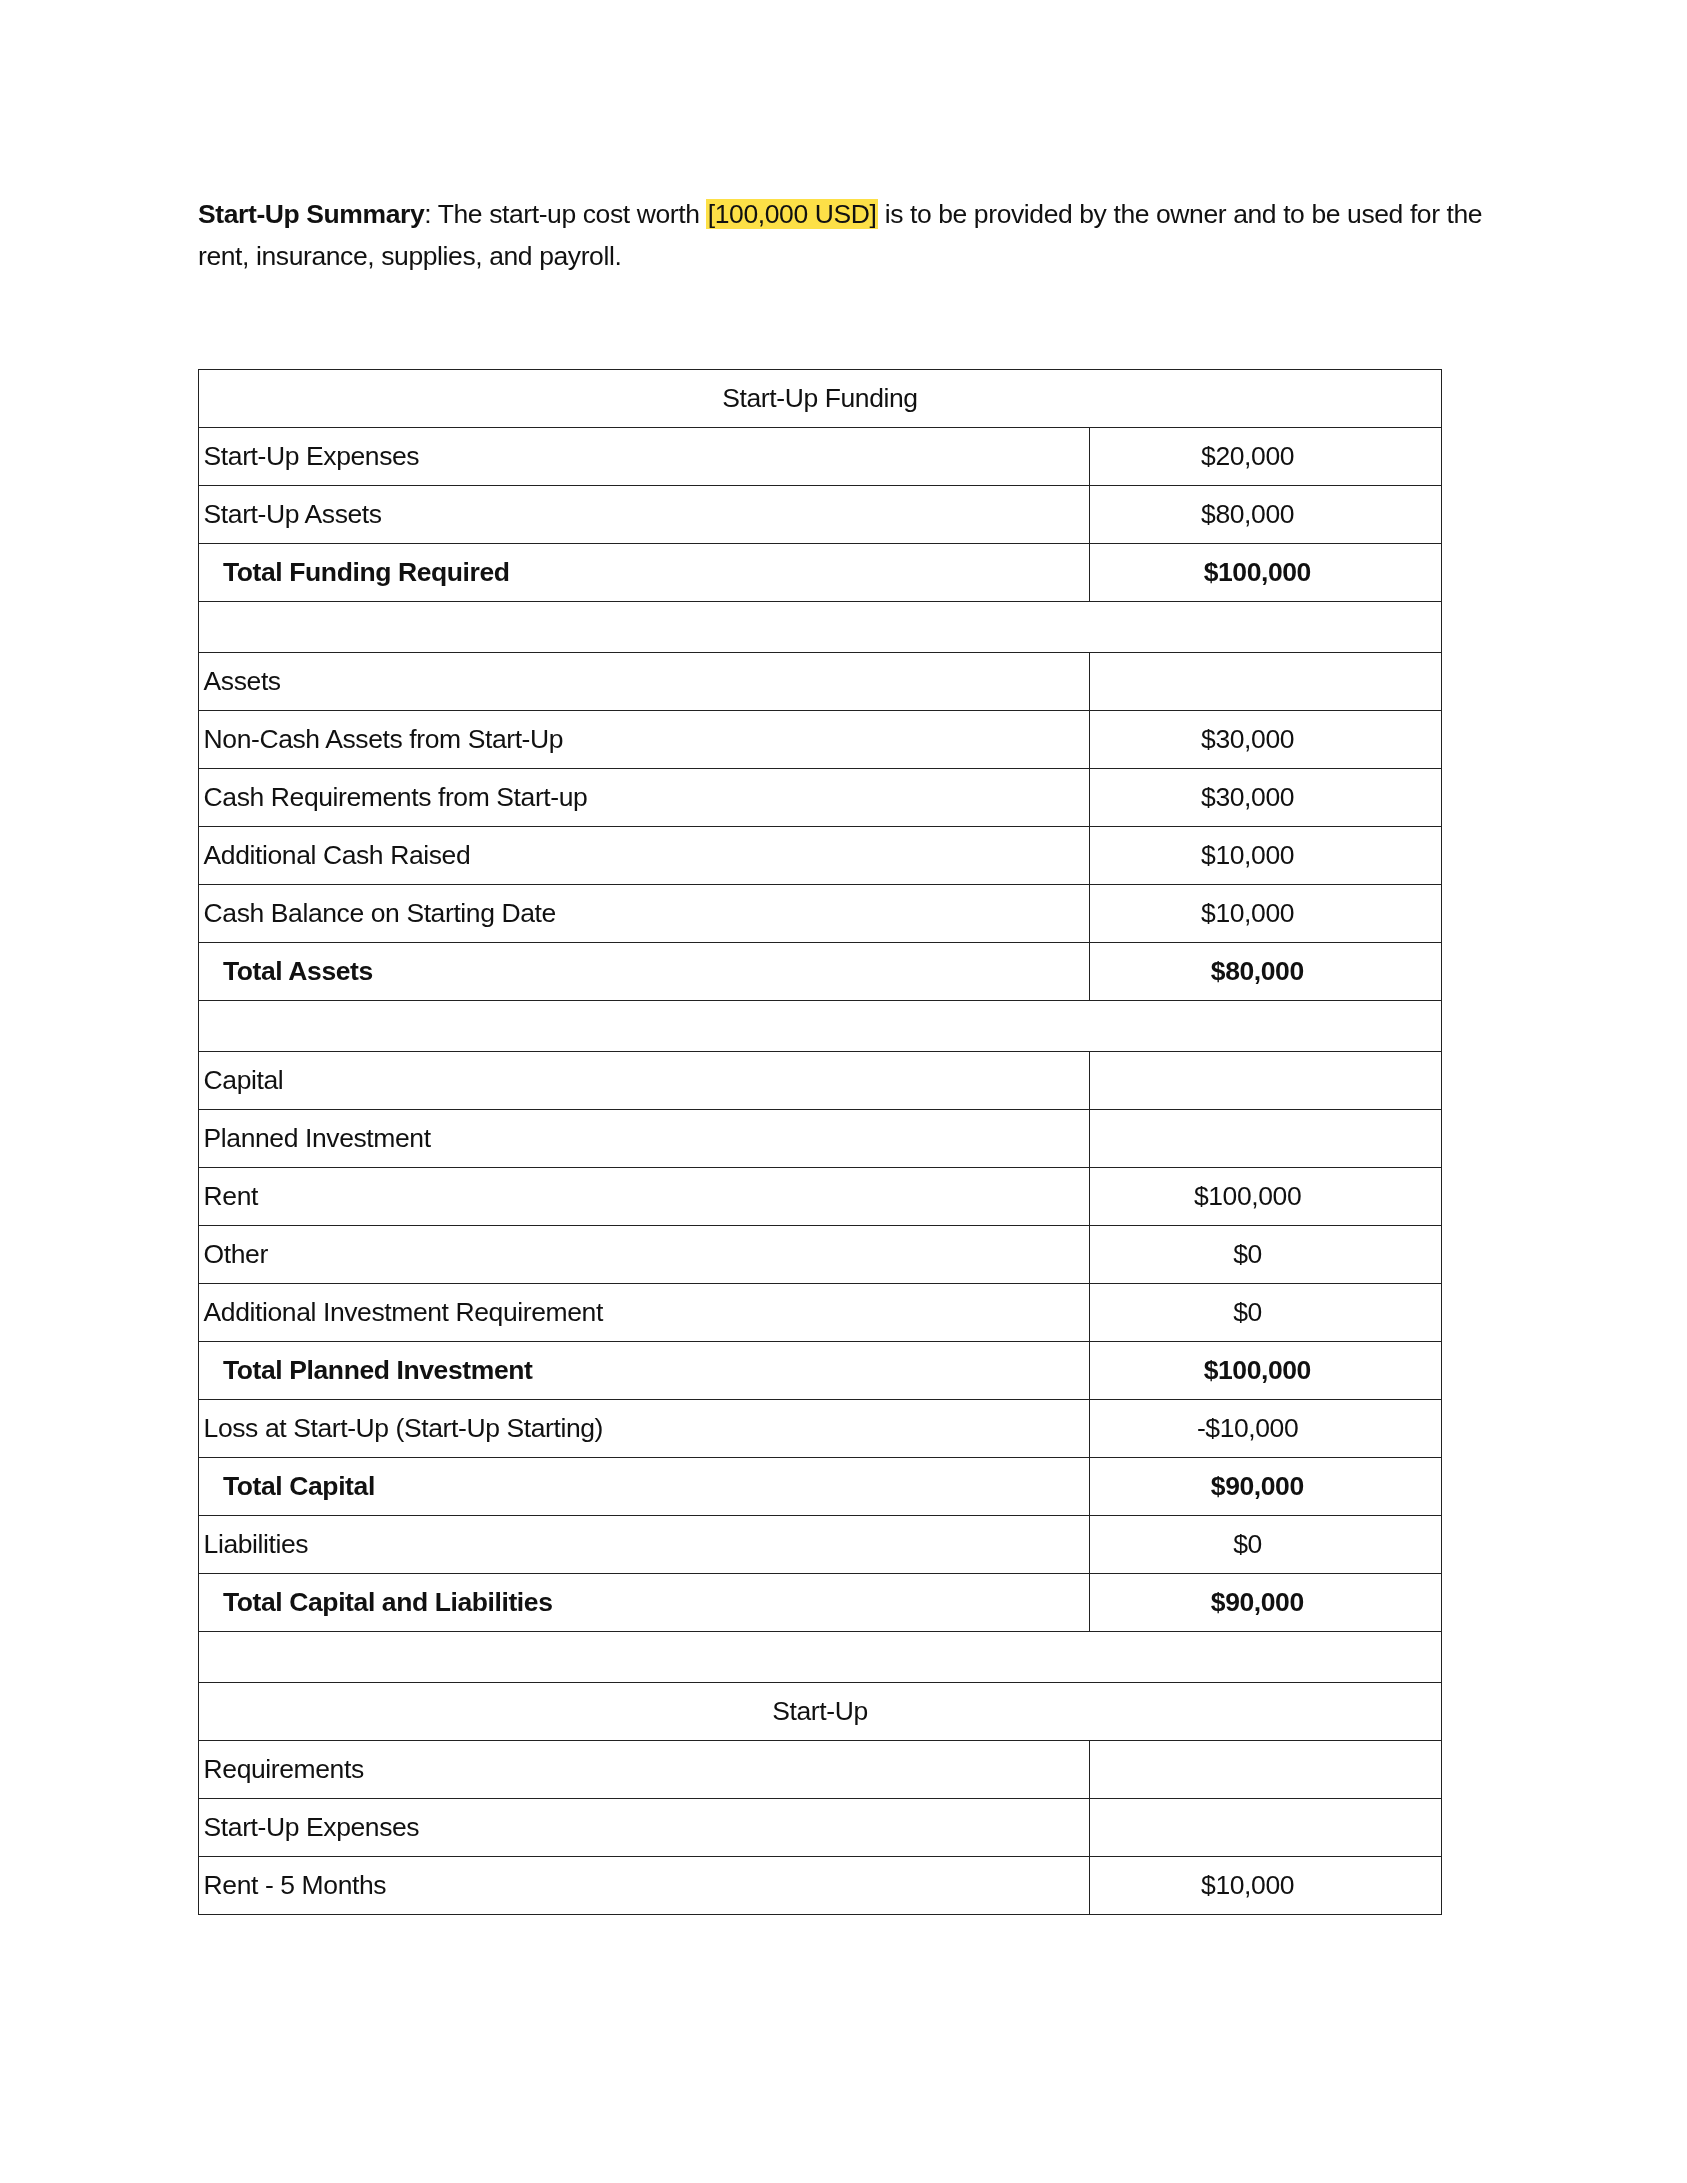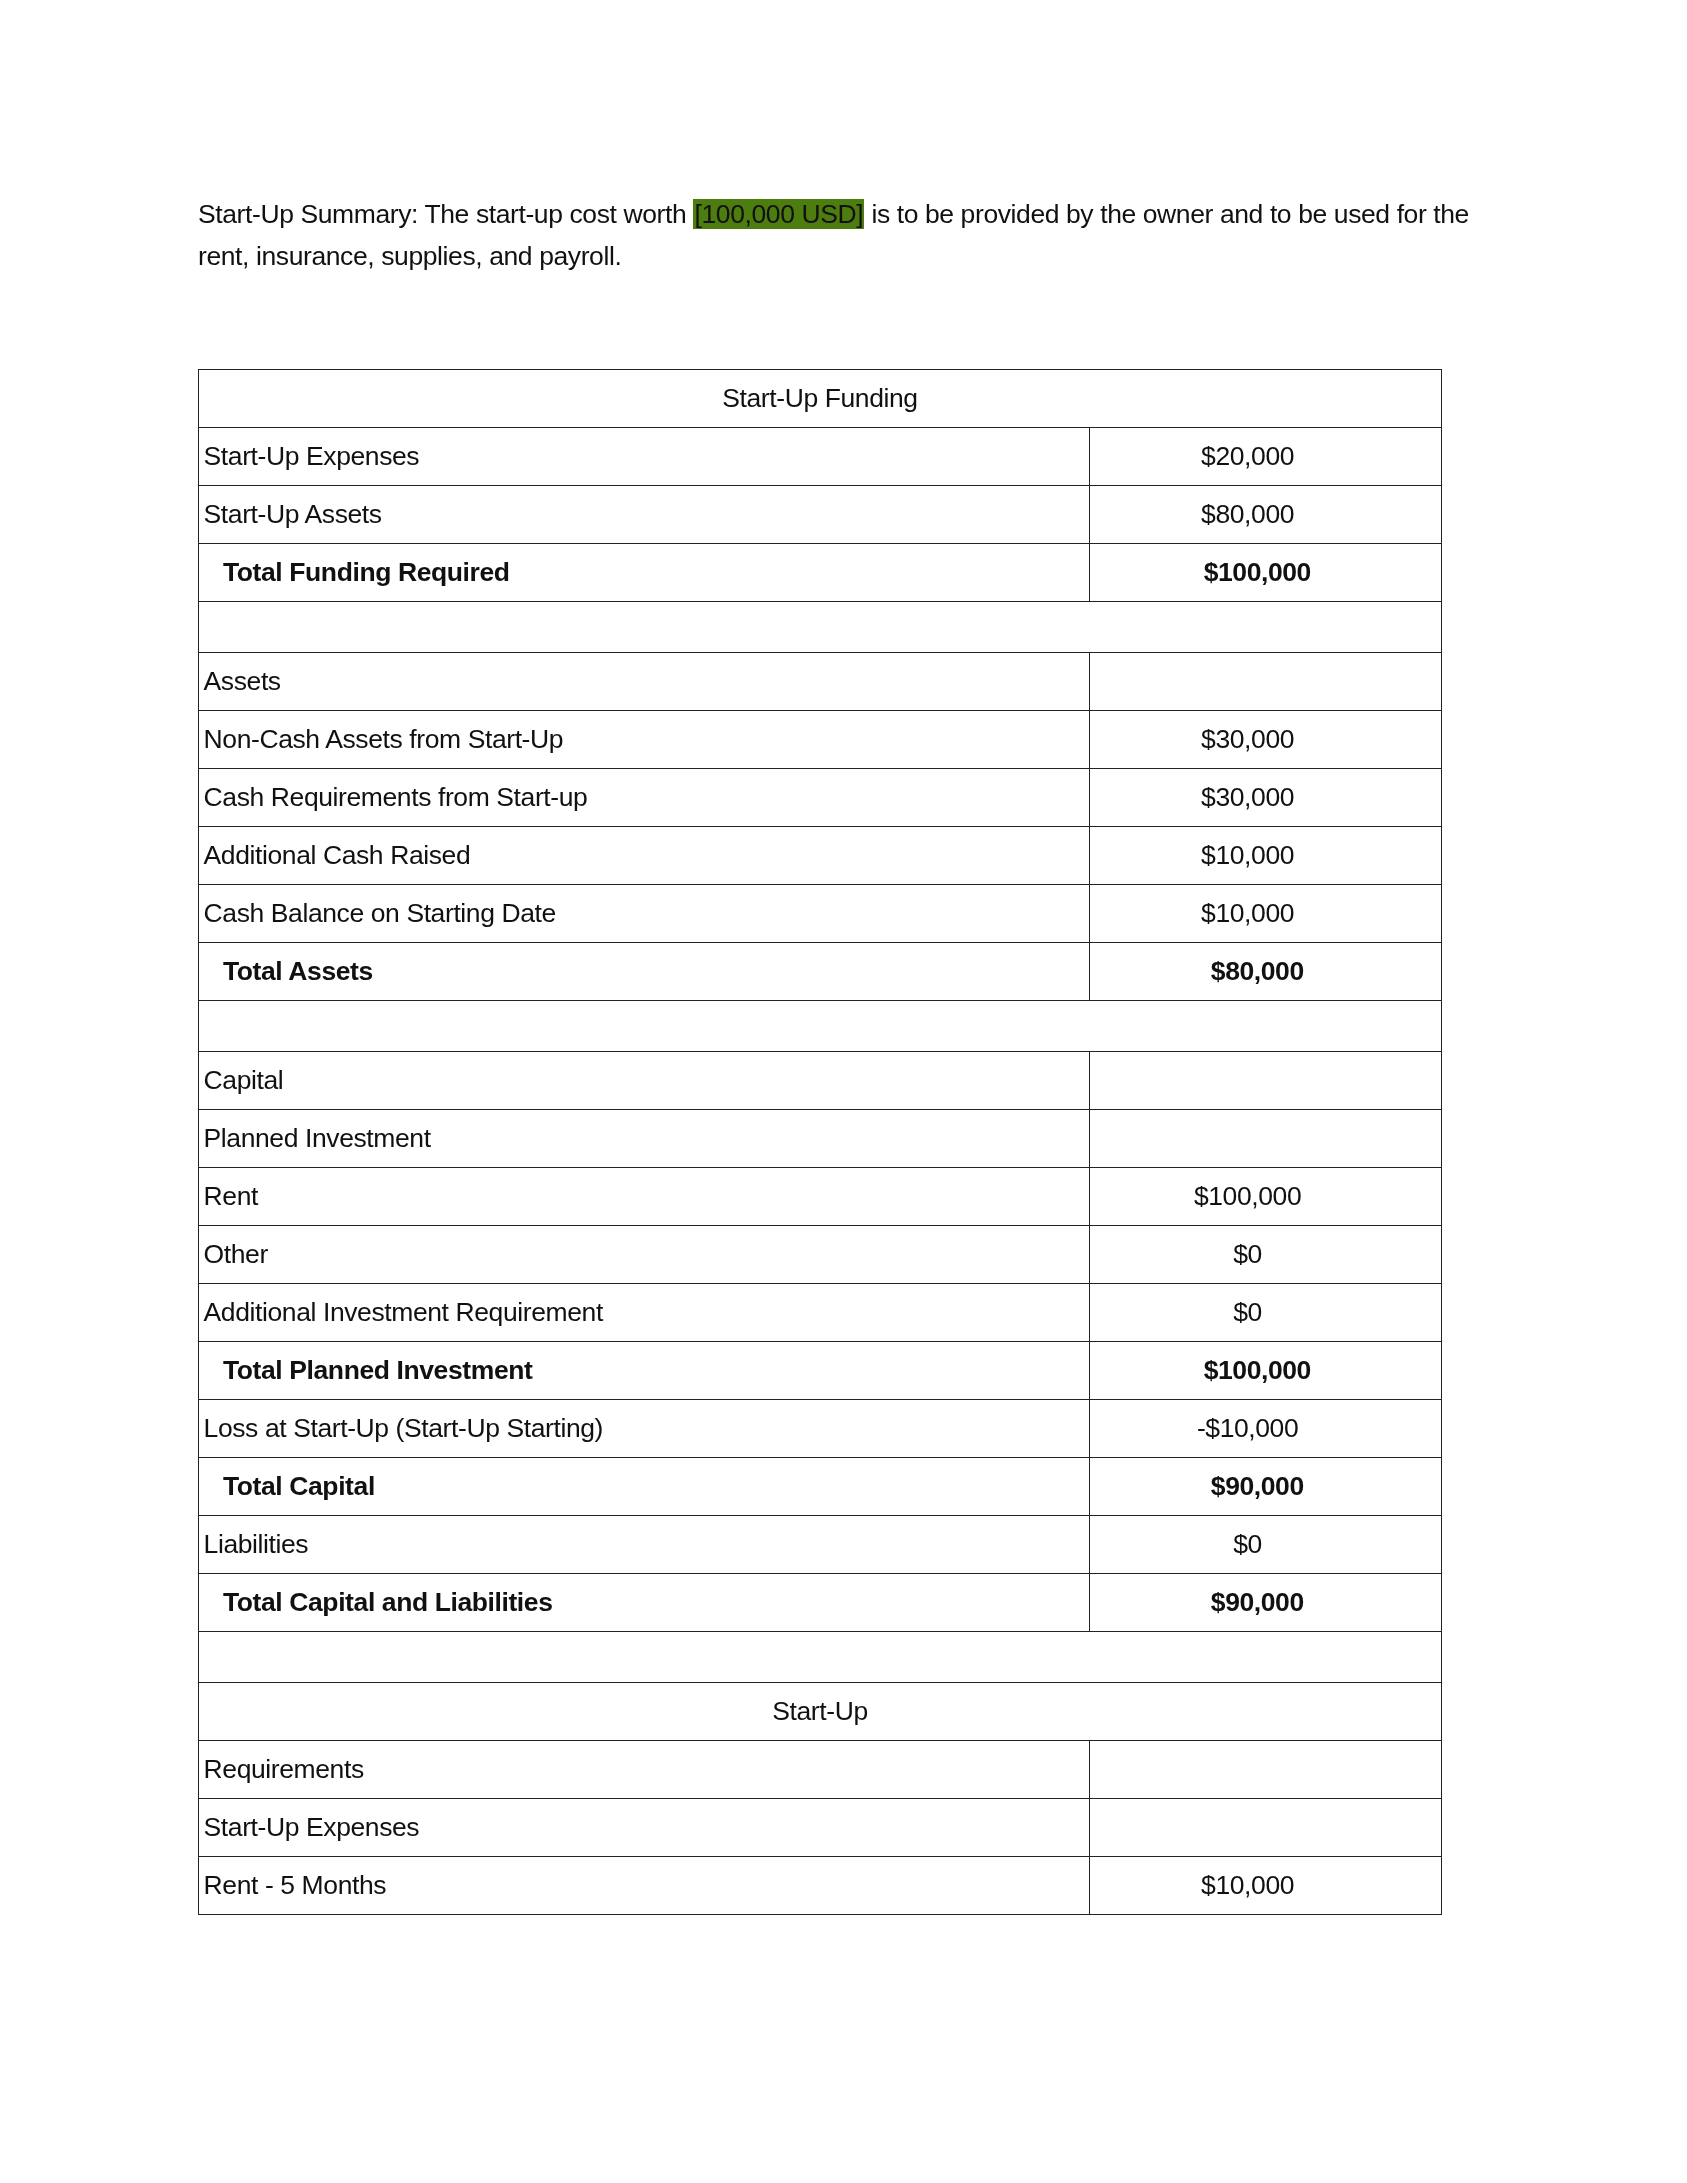--- a/index.html
+++ b/index.html
@@ -1,21 +1,21 @@
 <!DOCTYPE html>
 <html style="font-size:10.6px"><head>
   <meta charset="utf-8">
   <style>
     html, body { margin: 0; padding: 0; background: #ffffff; }
     body { width: 1687px; height: 2183px; position: relative; overflow: hidden;
            font-family: "Liberation Sans", "DejaVu Sans", sans-serif; color: #111; }
     .intro { position: absolute; left: 198px; top: 193px; width: 1310px;
              font-size: 26.5px; line-height: 42px; letter-spacing: -0.4px; }
-    .intro b { font-weight: normal; }
-    .hl { background: #4d7c0f; padding: 0 1.3px; }
+    .intro b { font-weight: bold; }
+    .hl { background: #fde047; padding: 0 1.3px; }
     table.fund { position: absolute; left: 198px; top: 369px; width: 1244px;
                  border-collapse: collapse; font-size: 26.5px; letter-spacing: -0.4px; }
     table.fund td { border: 1.7px solid #222; height: 57px; padding: 0 4.6px; vertical-align: middle; }
     table.fund td.lbl { width: 861px; text-align: left; }
     table.fund td.val { text-align: center; padding-right: 40px; }
     table.fund tr.bold td { font-weight: bold; padding-left: 24px; }
     table.fund tr.head td { text-align: center; font-weight: normal; height: 57px; }
     table.fund tr.blank td { height: 50px; }
   </style>
 </head>

